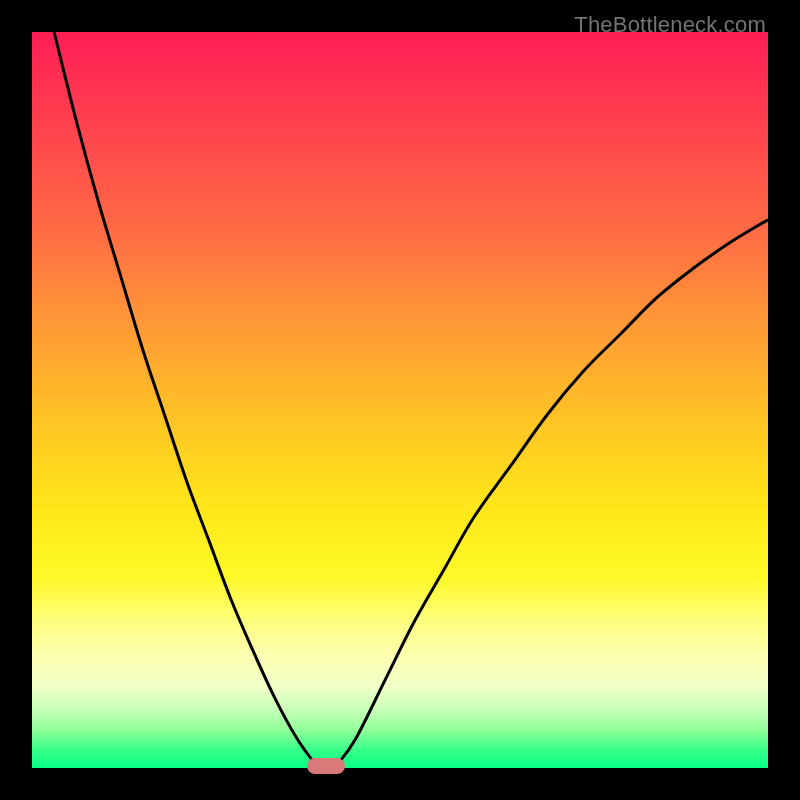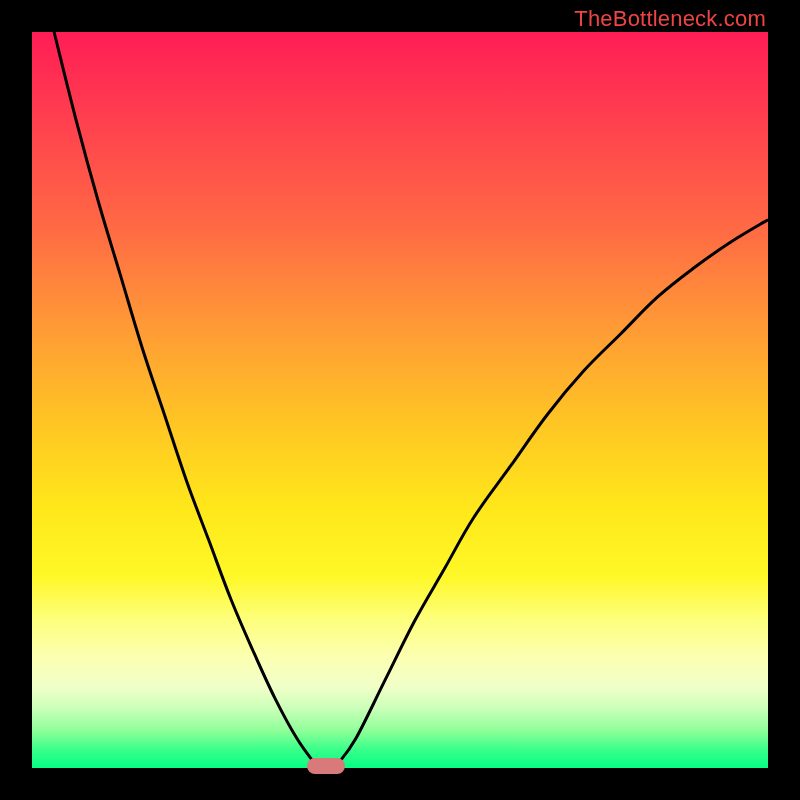--- a/index.html
+++ b/index.html
@@ -39,23 +39,23 @@
       #fcffb2 85%,
       #f0ffc8 89%,
       #c9ffb8 92%,
       #8dff98 95%,
       #39ff8a 97.5%,
       #06ff85 100%
     );
   }
   .watermark {
     position: absolute;
-    top: 6px;
+    top: 12px;
     right: 34px;
-    color: #ef4444;
+    color: #737373;
     font-size: 22px;
     font-weight: 500;
     letter-spacing: 0.2px;
   }
   svg.curve {
     position: absolute;
     top: 0;
     left: 0;
     width: 736px;
     height: 736px;

